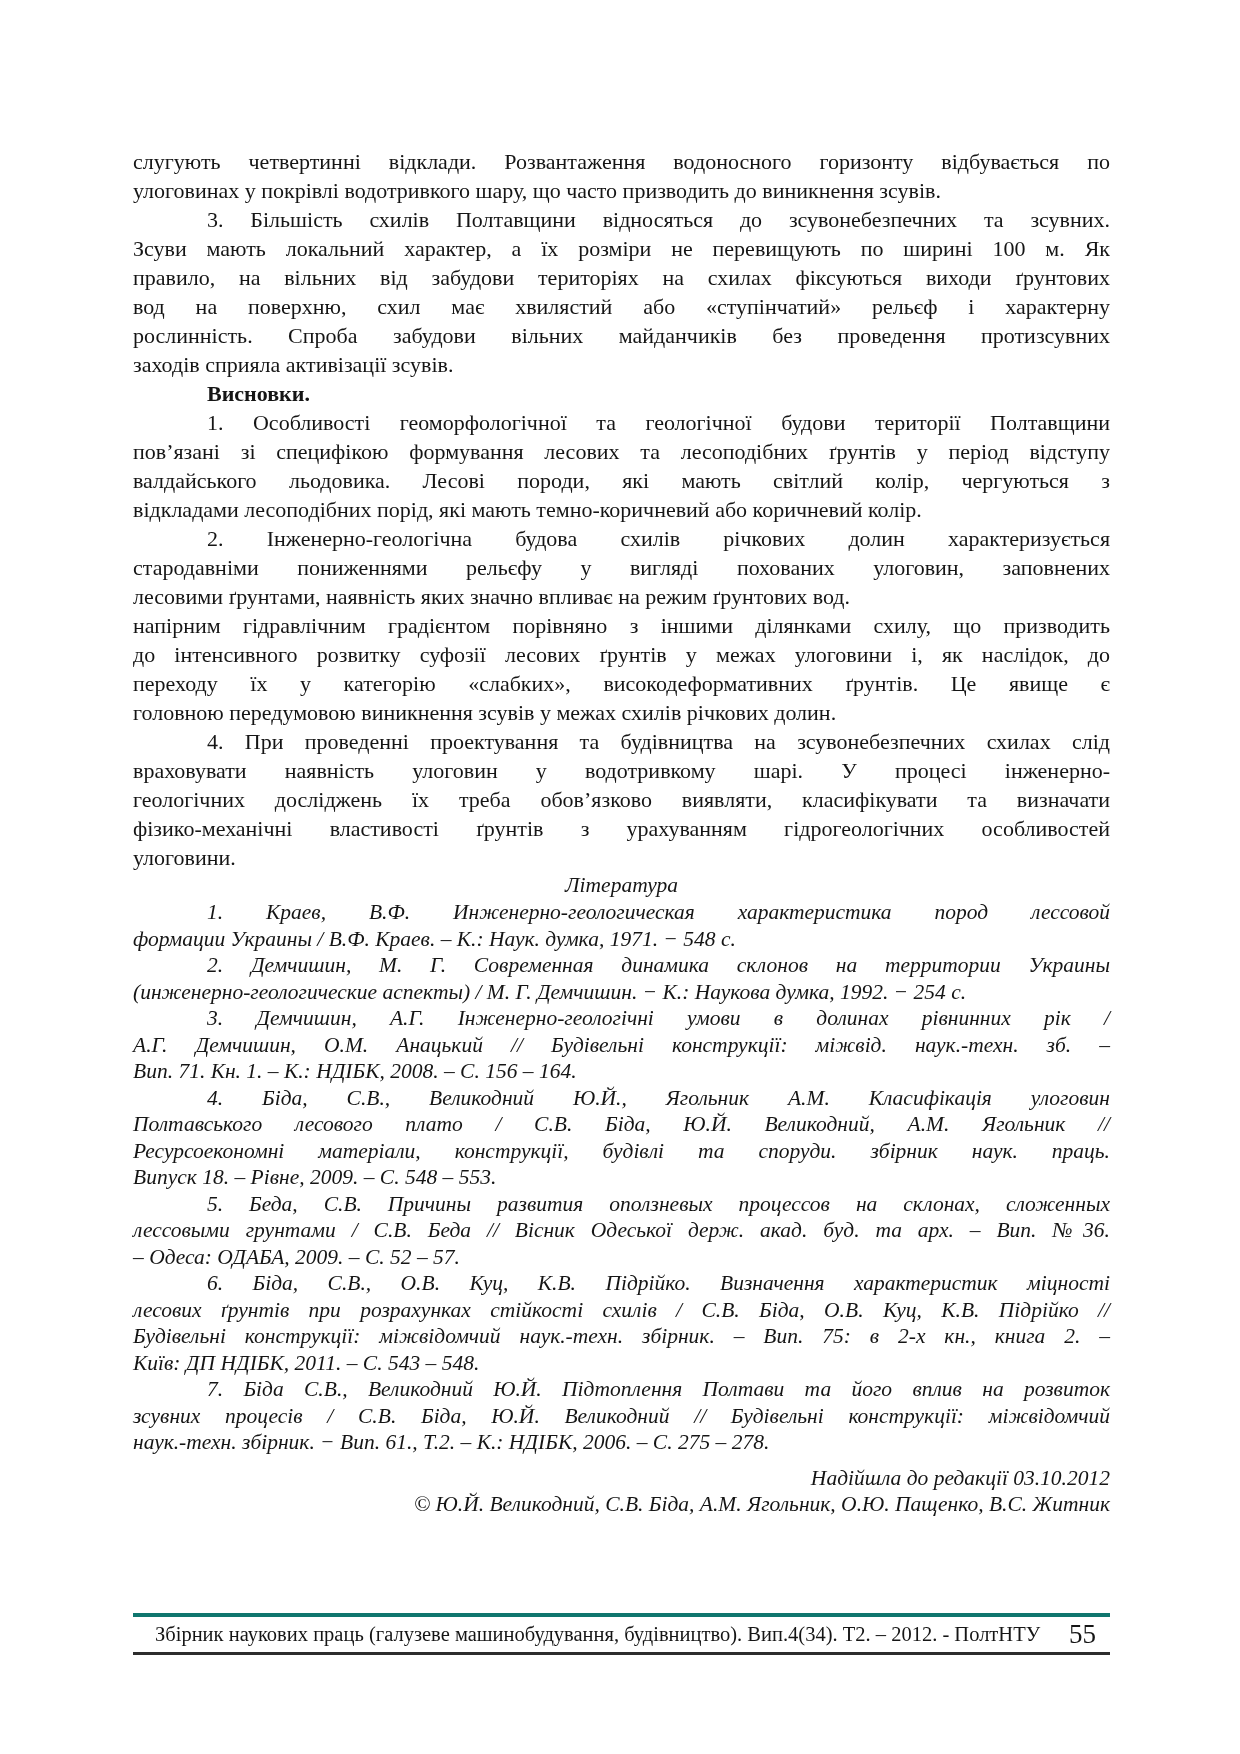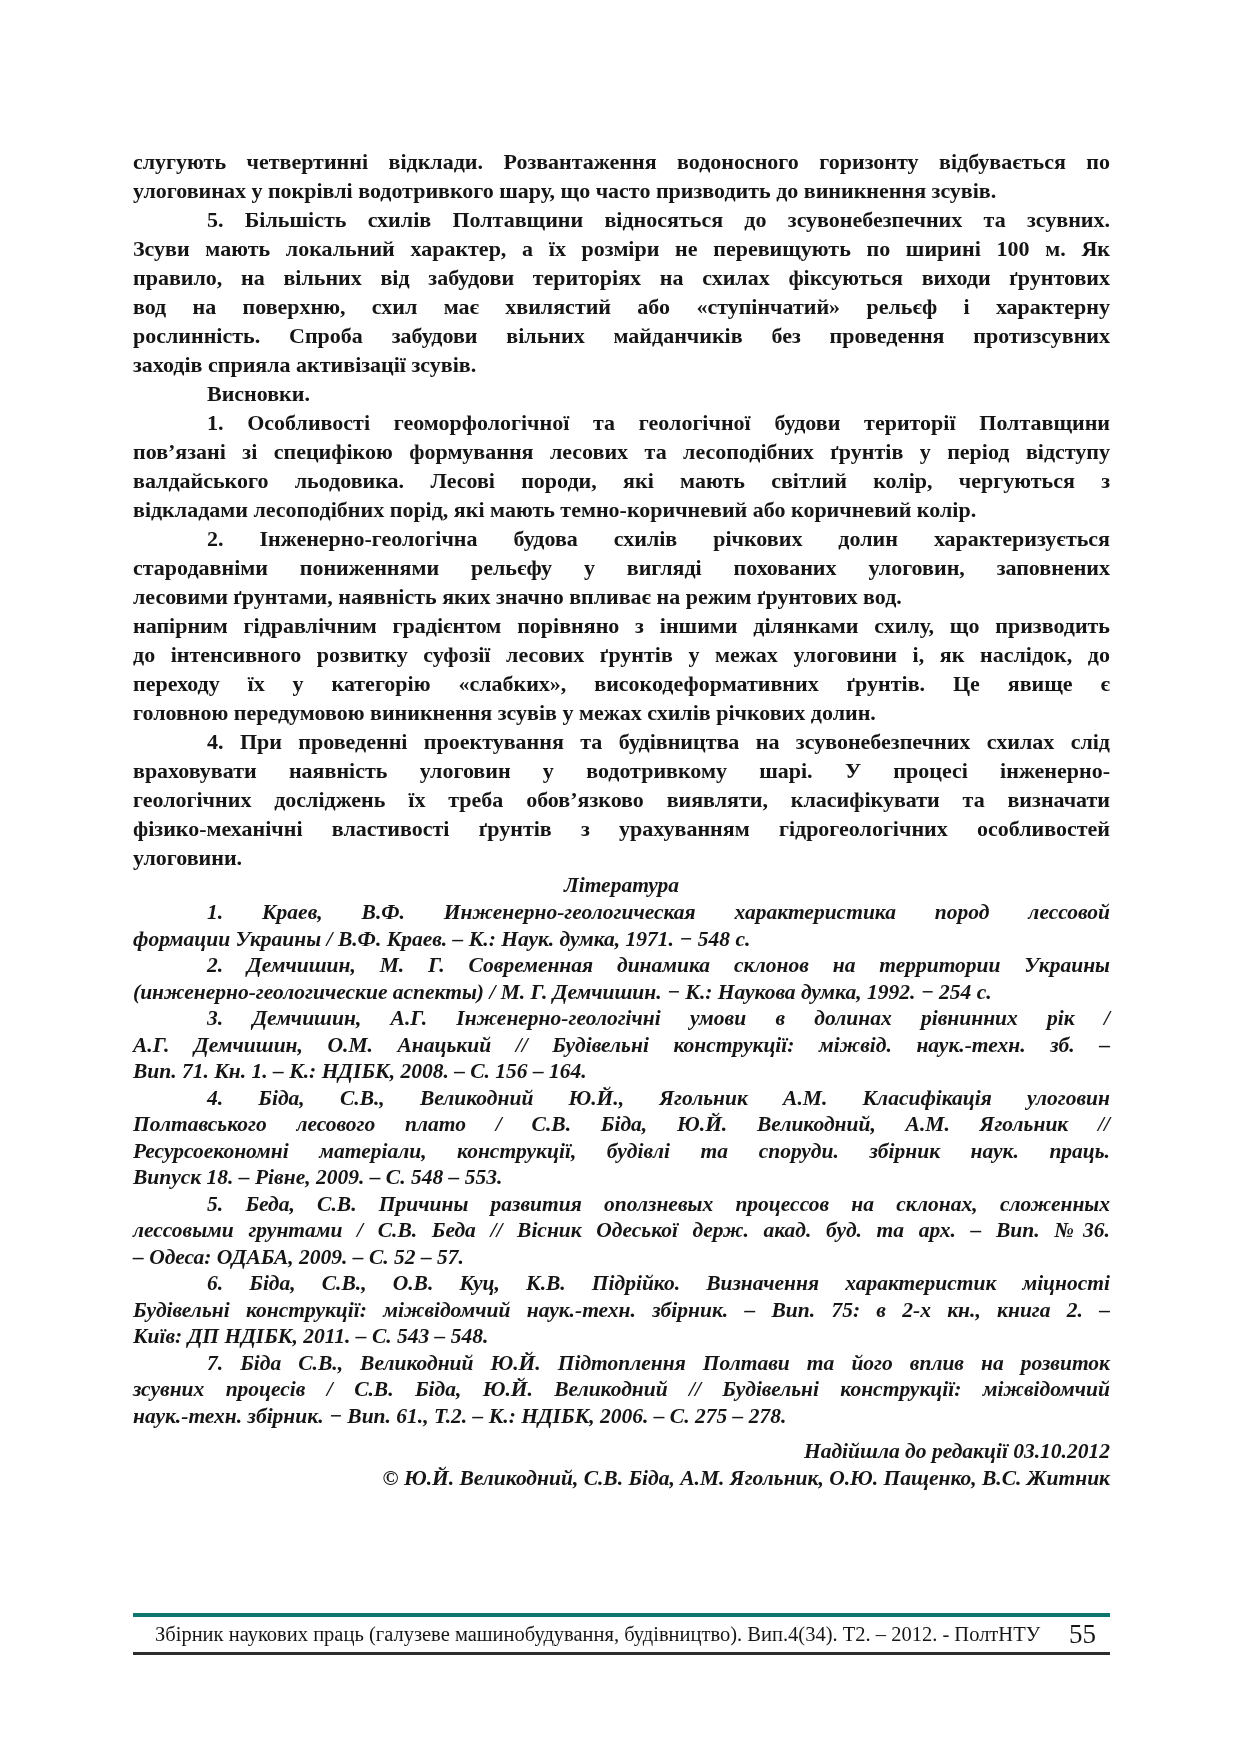--- a/index.html
+++ b/index.html
@@ -22,21 +22,20 @@
     top: 147px;
     width: 977px;
   }
   .blk { margin: 0; }
   .line {
     font-size: 22px;
     line-height: 29px;
     text-align: justify;
     text-align-last: left;
     white-space: normal;
-    font-weight: bold;
   }
   .jfull { text-align-last: justify; }
   .jlast { text-align-last: left; }
   .center { text-align: center; text-align-last: center; }
   .right  { text-align: right;  text-align-last: right; }
   .indent { text-indent: 74px; }
 
   .heading .line { font-weight: bold; }
 
   .reference .line,
@@ -81,21 +80,21 @@
 
 <div class="page" data-name="paper-page">
 
   <div class="content" data-name="document-body">
 
   <div class="blk body" data-name="paragraph-continuation">
         <div class="line jfull" data-name="text-line">слугують четвертинні відклади. Розвантаження водоносного горизонту відбувається по</div>
         <div class="line jlast" data-name="text-line">улоговинах у покрівлі водотривкого шару, що часто призводить до виникнення зсувів.</div>
       </div>
       <div class="blk body" data-name="paragraph-5">
-        <div class="line jfull indent" data-name="text-line">5. Більшість схилів Полтавщини відносяться до зсувонебезпечних та зсувних.</div>
+        <div class="line jfull indent" data-name="text-line">3. Більшість схилів Полтавщини відносяться до зсувонебезпечних та зсувних.</div>
         <div class="line jfull" data-name="text-line">Зсуви мають локальний характер, а їх розміри не перевищують по ширині 100 м. Як</div>
         <div class="line jfull" data-name="text-line">правило, на вільних від забудови територіях на схилах фіксуються виходи ґрунтових</div>
         <div class="line jfull" data-name="text-line">вод на поверхню, схил має хвилястий або «ступінчатий» рельєф і характерну</div>
         <div class="line jfull" data-name="text-line">рослинність. Спроба забудови вільних майданчиків без проведення протизсувних</div>
         <div class="line jlast" data-name="text-line">заходів сприяла активізації зсувів.</div>
       </div>
       <div class="blk heading" data-name="conclusions-heading">
         <div class="line jlast indent" data-name="text-line">Висновки.</div>
       </div>
       <div class="blk body" data-name="conclusion-1">
@@ -144,20 +143,21 @@
         <div class="line jfull" data-name="text-line">Ресурсоекономні матеріали, конструкції, будівлі та споруди. збірник наук. праць.</div>
         <div class="line jlast" data-name="text-line">Випуск 18. – Рівне, 2009. – С. 548 – 553.</div>
       </div>
       <div class="blk reference" data-name="reference-5">
         <div class="line jfull indent" data-name="text-line">5. Беда, С.В. Причины развития оползневых процессов на склонах, сложенных</div>
         <div class="line jfull" data-name="text-line">лессовыми грунтами / С.В. Беда // Вісник Одеської держ. акад. буд. та арх. – Вип. №36.</div>
         <div class="line jlast" data-name="text-line">– Одеса: ОДАБА, 2009. – С. 52 – 57.</div>
       </div>
       <div class="blk reference" data-name="reference-6">
         <div class="line jfull indent" data-name="text-line">6. Біда, С.В., О.В. Куц, К.В. Підрійко. Визначення характеристик міцності</div>
+        <div class="line jfull" data-name="text-line">лесових ґрунтів при розрахунках стійкості схилів / С.В. Біда, О.В. Куц, К.В. Підрійко //</div>
         <div class="line jfull" data-name="text-line">Будівельні конструкції: міжвідомчий наук.-техн. збірник. – Вип. 75: в 2-х кн., книга 2. –</div>
         <div class="line jlast" data-name="text-line">Київ: ДП НДІБК, 2011. – С. 543 – 548.</div>
       </div>
       <div class="blk reference" data-name="reference-7">
         <div class="line jfull indent" data-name="text-line">7. Біда С.В., Великодний Ю.Й. Підтоплення Полтави та його вплив на розвиток</div>
         <div class="line jfull" data-name="text-line">зсувних процесів / С.В. Біда, Ю.Й. Великодний // Будівельні конструкції: міжвідомчий</div>
         <div class="line jlast" data-name="text-line">наук.-техн. збірник. − Вип. 61., Т.2. – К.: НДІБК, 2006. – С. 275 – 278.</div>
       </div>
       <div class="blk note" data-name="received-note">
         <div class="line right" data-name="text-line">Надійшла до редакції 03.10.2012</div>

